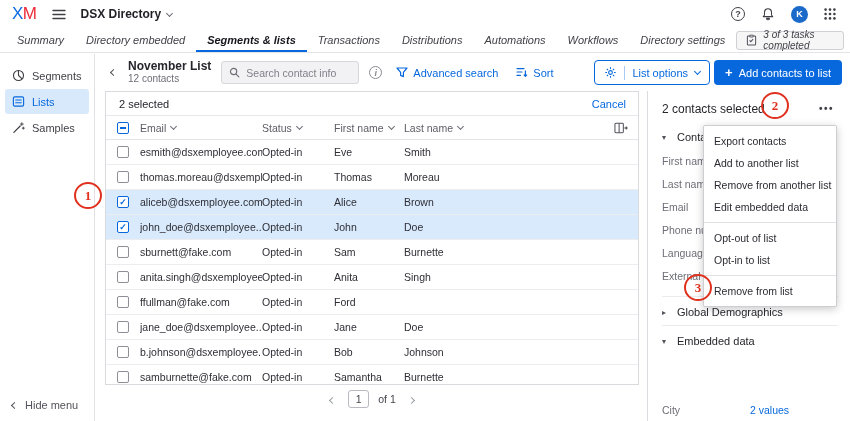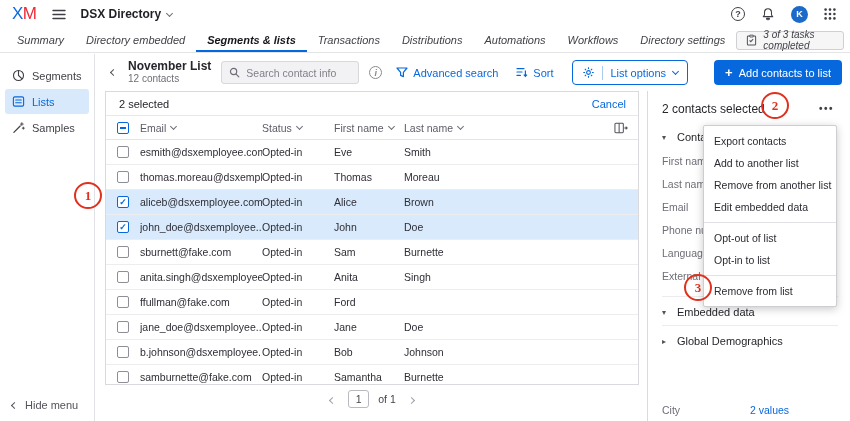--- a/index.html
+++ b/index.html
@@ -33,21 +33,21 @@
   .toolbar { height:37px; display:flex; align-items:center; padding:0 8px 0 14px; gap:10px; }
   .back-btn { display:flex; align-items:center; padding:2px; cursor:pointer; color:#52525b; }
   .list-title { font-size:12px; font-weight:700; color:#26262c; line-height:13px; }
   .list-sub { font-size:10px; color:#6e6e78; line-height:12px; }
   .searchbox { display:flex; align-items:center; gap:6px; width:138px; height:23px; background:#f2f2f4; border:1px solid #d7d7dc; border-radius:3px; padding:0 7px; }
   .searchbox input { border:none; outline:none; background:transparent; font-family:inherit; font-size:10.5px; color:#3f3f46; width:100%; }
   .searchbox input::placeholder { color:#80808a; }
   .info-i { width:13px; height:13px; border:1px solid #8a8a92; border-radius:50%; color:#8a8a92; font-size:9px; font-style:italic; font-weight:700; display:flex; align-items:center; justify-content:center; flex:none; }
   .info-i::before { content:"i"; }
   .blue-link-btn { display:flex; align-items:center; gap:5px; color:#0768dd; font-size:11px; cursor:pointer; white-space:nowrap; }
-  .toolbar-right { margin-left:auto; display:flex; align-items:flex-start; gap:26px; }
+  .toolbar-right { margin-left:auto; display:flex; align-items:flex-start; gap:4px; }
   .btn-outline { display:flex; align-items:center; gap:7px; height:25px; padding:0 9px; border:1px solid #0768dd; border-radius:4px; color:#0768dd; background:#fff; font-size:11px; cursor:pointer; }
   .btn-outline .vline { width:1px; height:14px; background:#a9cbf3; }
   .btn-primary { display:flex; align-items:center; gap:6px; height:25px; padding:0 11px; border:none; border-radius:4px; background:#0768dd; color:#fff; font-size:11px; font-weight:400; cursor:pointer; }
   .plus-ic::before { content:"+"; font-size:13px; font-weight:700; line-height:1; }
   
   .content-row { position:absolute; top:37px; left:0; right:0; bottom:0; display:flex; align-items:flex-start; }
   .left-col { width:552px; flex:none; }
   .table-card { margin:0 8px 0 10px; width:534px; height:294px; border:1px solid #d9d9de; background:#fff; overflow:hidden; }
   .sel-bar { height:24px; display:flex; align-items:center; justify-content:space-between; padding:0 12px 0 13px; border-bottom:1px solid #e8e8ec; }
   .sel-text { color:#1f1f26; font-size:11px; }
@@ -403,26 +403,26 @@
       </div>
       <div class="fields-wrap">
           <div class="field-row">First name</div>
           <div class="field-row">Last name</div>
           <div class="field-row">Email</div>
           <div class="field-row">Phone number</div>
           <div class="field-row">Language</div>
           <div class="field-row">External data reference</div>
         </div>
       <div class="section-head">
+        <span class="caret col"></span>
+        <span>Global Demographics</span>
+      </div>
+      <div class="section-head">
         <span class="caret exp"></span>
         <span>Embedded data</span>
-      </div>
-      <div class="section-head">
-        <span class="caret col"></span>
-        <span>Global Demographics</span>
       </div>
       <div class="field-kv">
         <span class="k">City</span>
         <span class="v">2 values</span>
       </div>
     </aside>
   </div>
 </main>
 
 <div class="menu">

